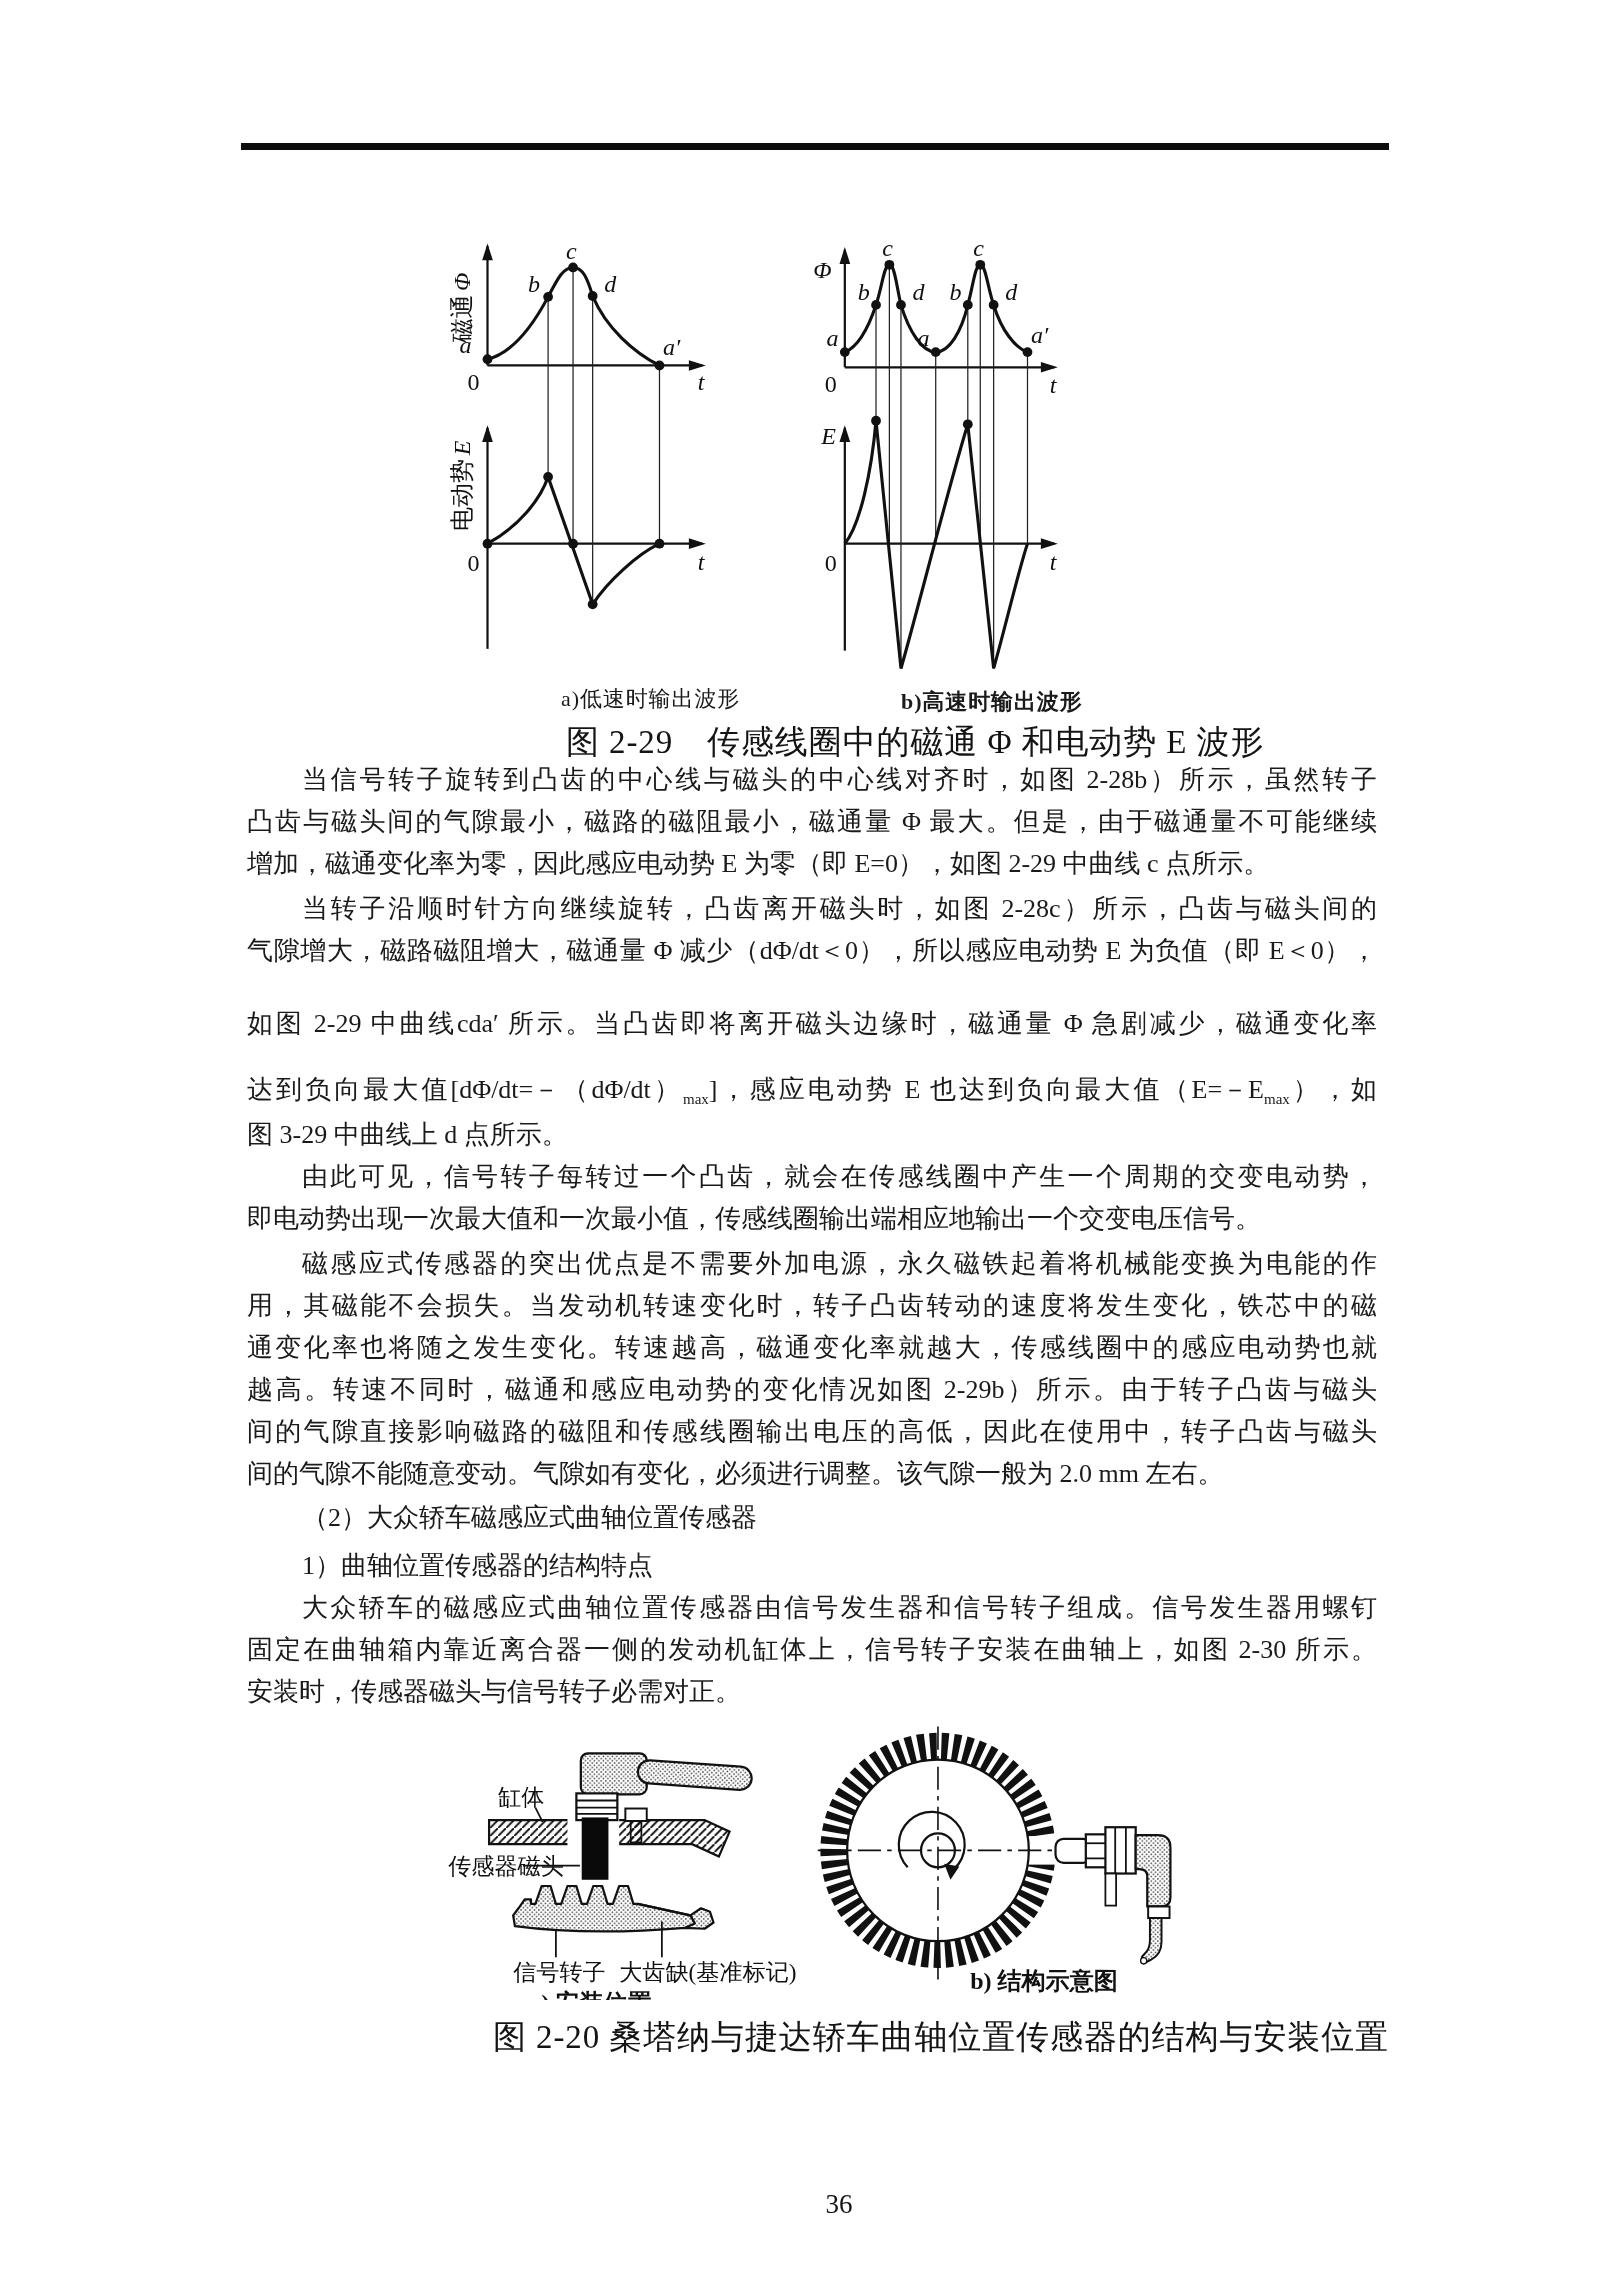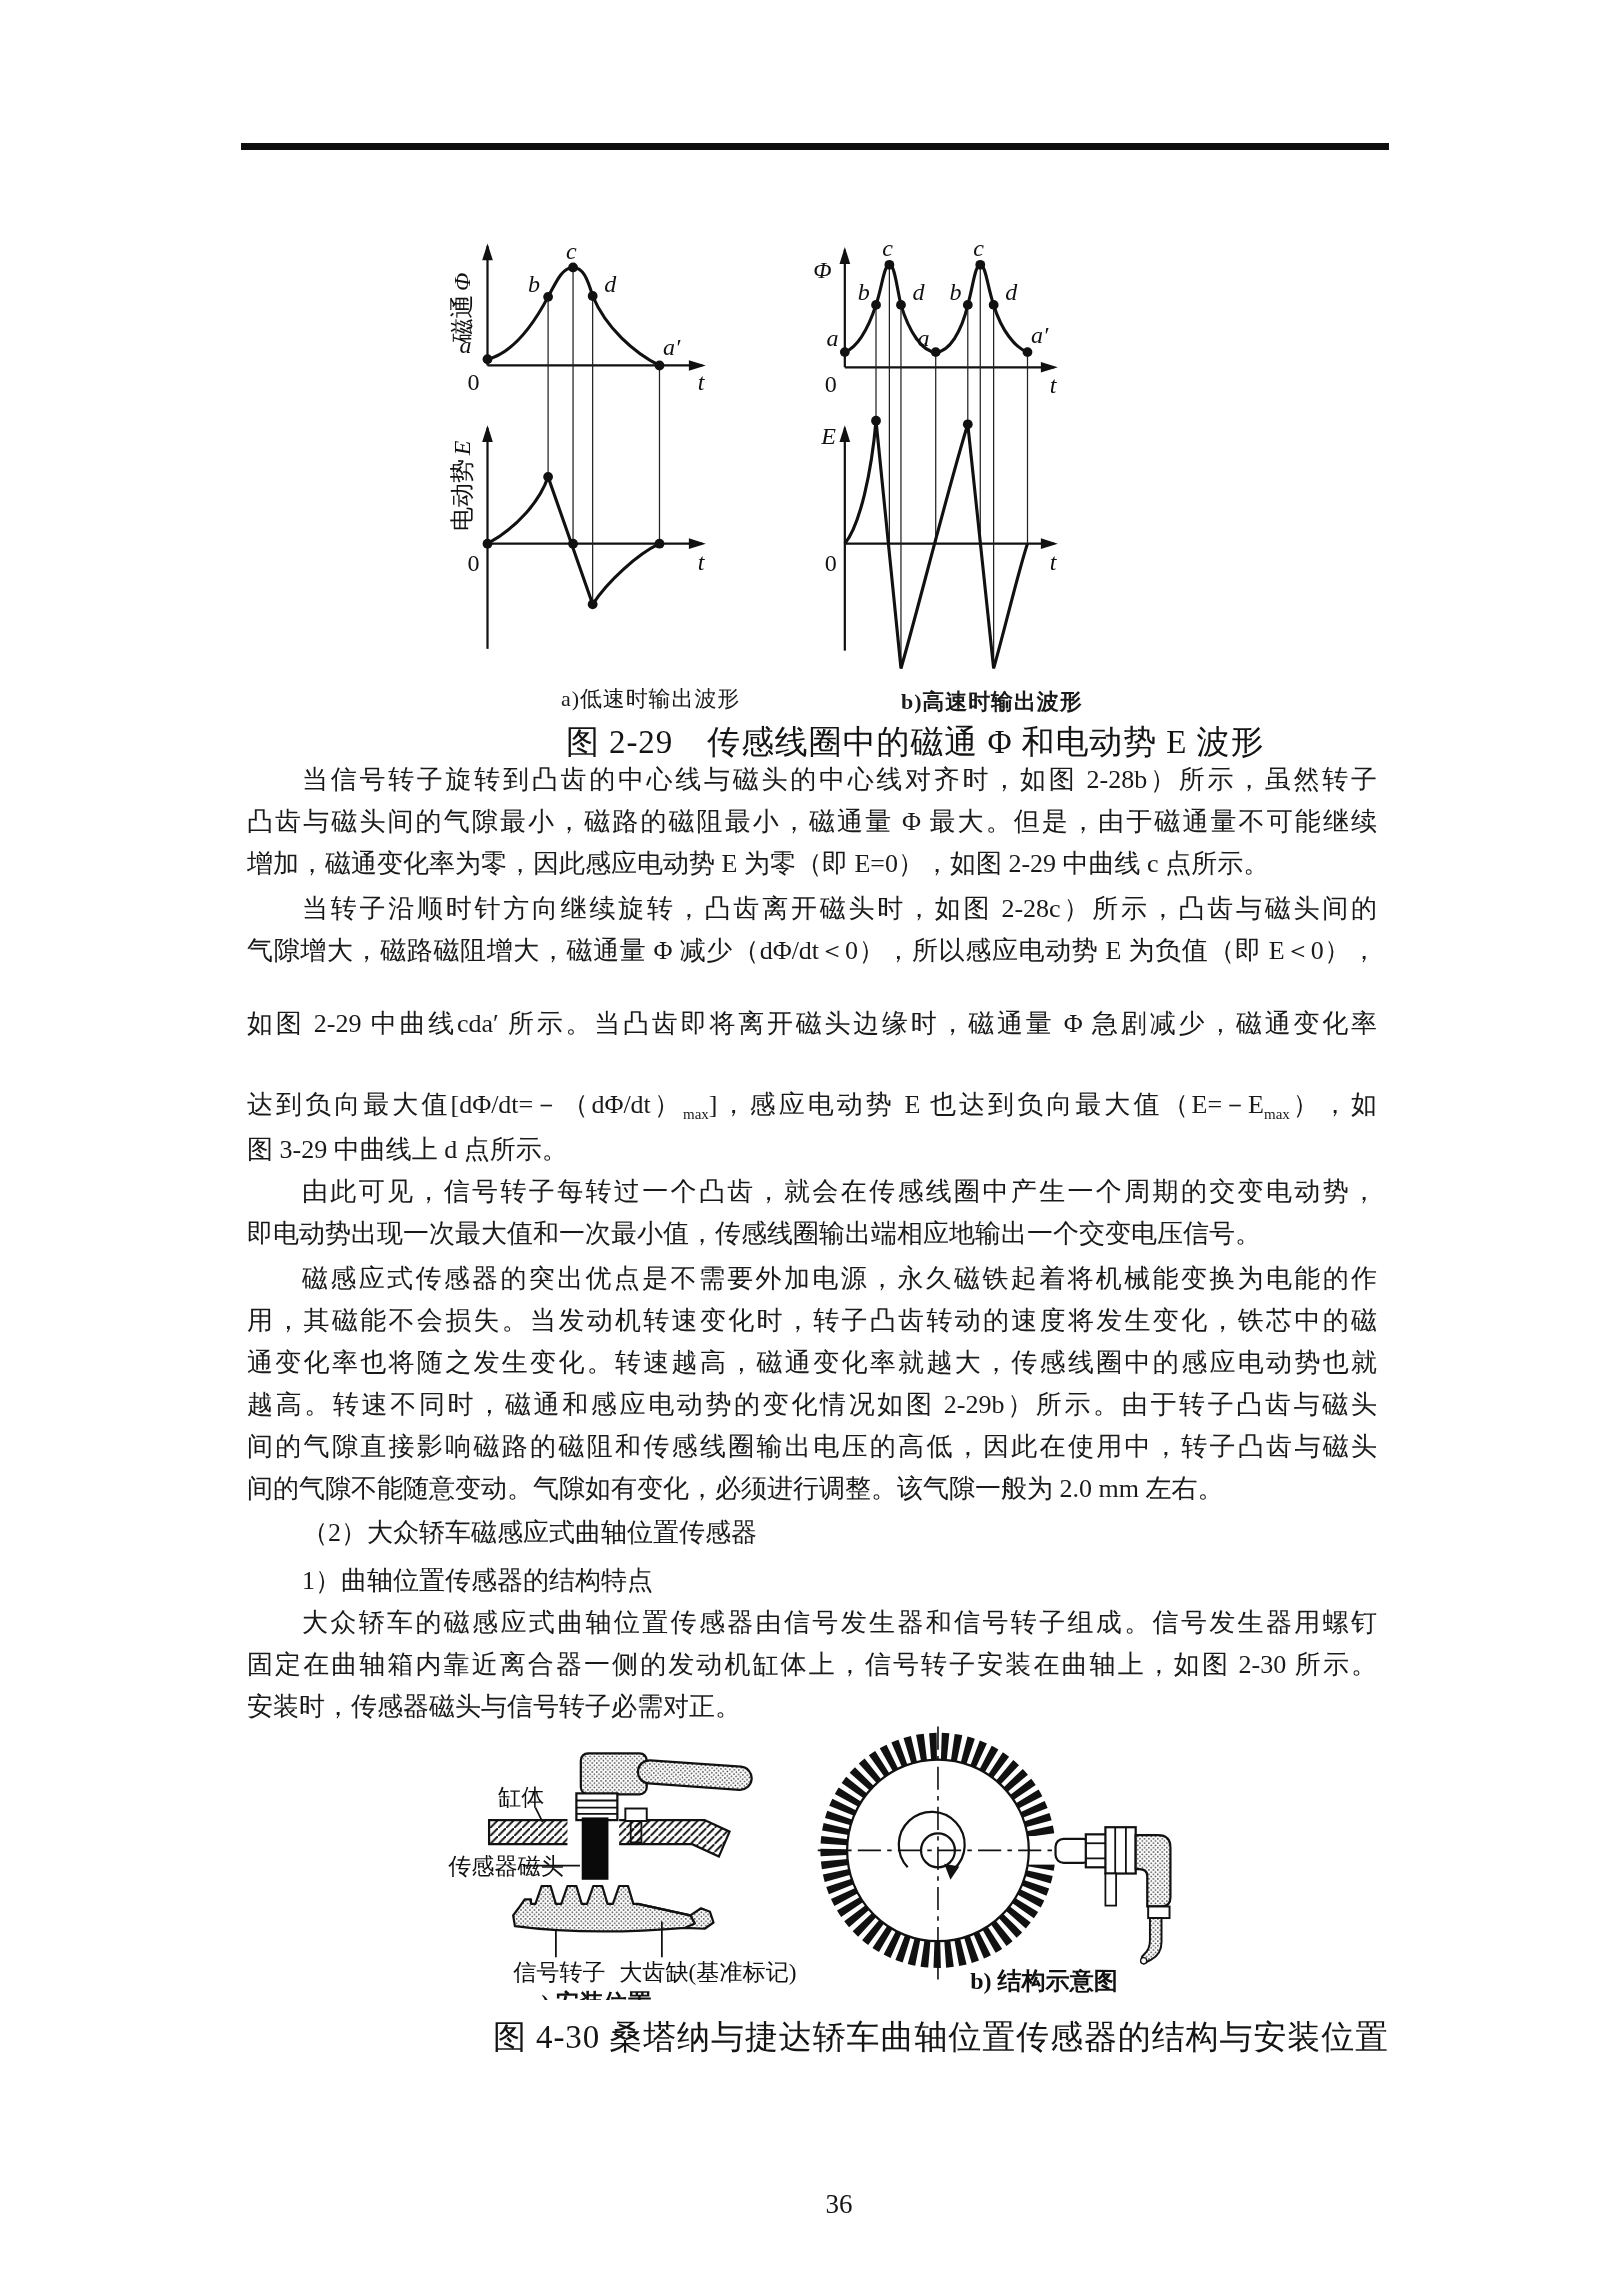--- a/index.html
+++ b/index.html
@@ -21,21 +21,21 @@
   #cap230{left:493px;top:2015px;}
   
   #text-flow{left:247px;top:759px;width:1130px;font-size:26px;color:#1a1a1a;}
   .line{height:42px;line-height:42px;text-align:justify;text-align-last:justify;}
   .line.first{text-indent:55px;}
   .block.p .line:last-child{text-align-last:auto;}
   .block.h .line{text-align-last:auto;}
   sub{font-size:15px;line-height:0;}
   #p2{margin-top:2.7px;}
   #p2 .line:nth-child(3){margin-top:31px;}
-  #p2 .line:nth-child(4){margin-top:39px;}
+  #p2 .line:nth-child(4){margin-top:24px;}
   #p2 .line:nth-child(5){margin-top:3.6px;}
   #p4{margin-top:3px;}
   #h2{margin-top:1.8px;}
   #h3{margin-top:6.2px;}
   
   #fig230{left:437px;top:1715px;width:749px;height:285px;}
   #pagenum{left:839px;top:2189px;transform:translateX(-50%);font-size:27px;color:#161616;}
 </style>
 </head>
 <body>
@@ -291,15 +291,15 @@
       <rect x="1240" y="2103" width="12" height="36" fill="#fff" stroke="#111" stroke-width="2"></rect>
       <path d="M1274,2060 L1299,2060 Q1313,2060 1313,2074 L1313,2130 Q1313,2140 1303,2140 L1287,2140 L1287,2106 Q1287,2098 1278,2098 L1274,2098 Z" fill="url(#dots)" stroke="#111" stroke-width="2.5"></path>
       <rect x="1288" y="2140" width="24" height="13" fill="#fff" stroke="#111" stroke-width="2.2"></rect>
       <path d="M1290,2153 L1303,2153 L1303,2180 Q1303,2194 1291,2200 L1283,2204 Q1278,2198 1284,2193 Q1290,2188 1290,2178 Z" fill="url(#dots)" stroke="#111" stroke-width="2.2"></path>
       <circle cx="1283" cy="2201" r="3.5" fill="#fff" stroke="#111" stroke-width="1.5"></circle>
     </g>
     <text x="1171" y="2233" font-size="27" font-weight="600" text-anchor="middle" fill="#111">b) 结构示意图</text>
   </g>
 </svg>
 
-<div class="abs figcap" id="cap230">图 4-30 桑塔纳与捷达轿车曲轴位置传感器的结构与安装位置</div>
+<div class="abs figcap" id="cap230">图 2-20 桑塔纳与捷达轿车曲轴位置传感器的结构与安装位置</div>
 <div class="abs" id="pagenum">36</div>
 
 
 </body></html>

